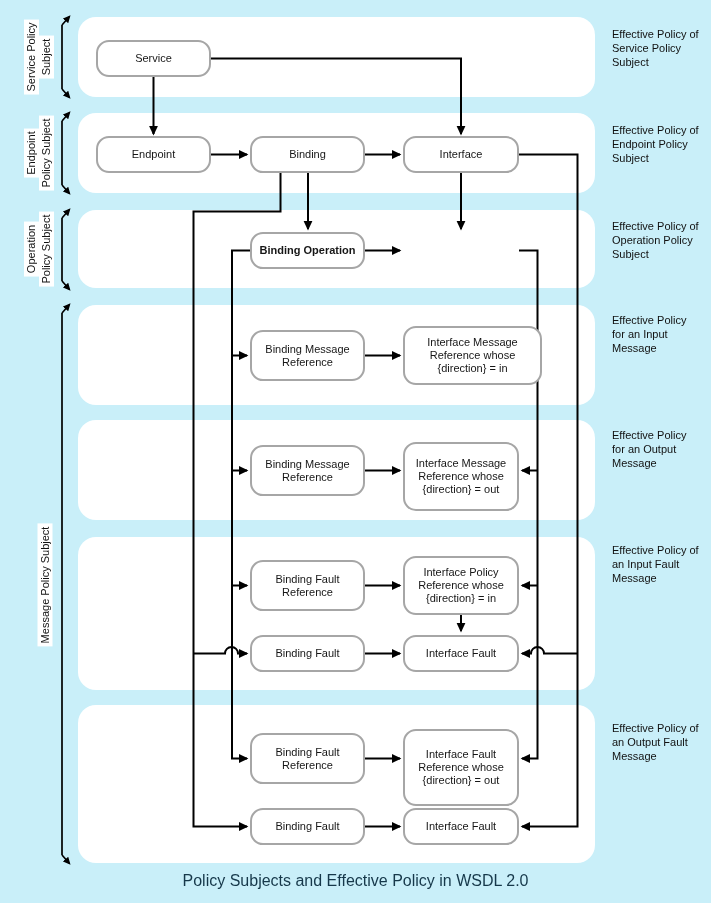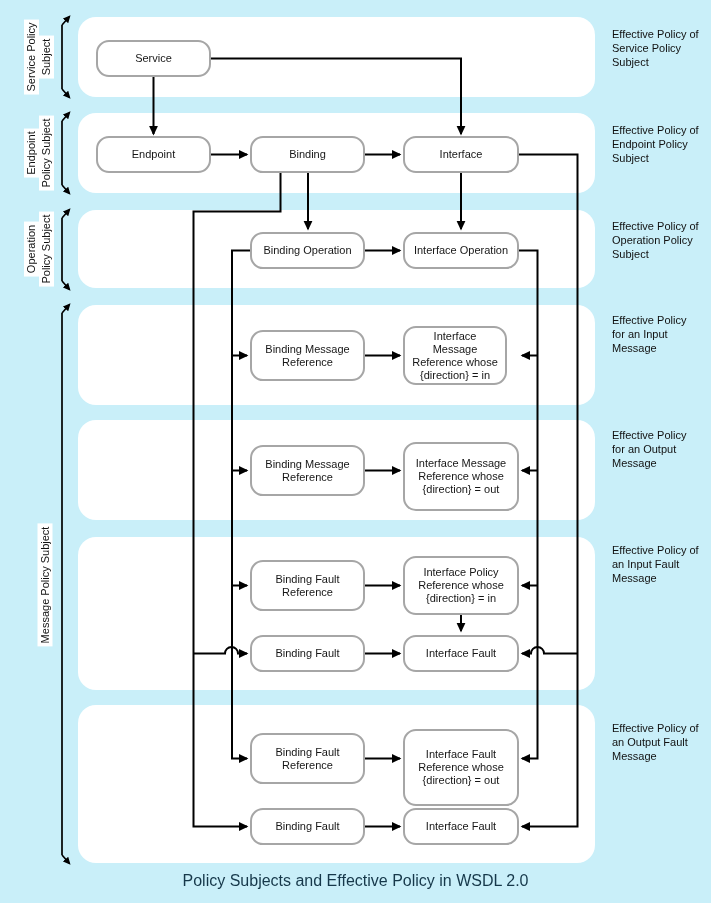--- a/index.html
+++ b/index.html
@@ -144,25 +144,24 @@
       <path d="M62,313 L69,305" marker-end="url(#arrS)"></path>
       <path d="M62,855 L69,863" marker-end="url(#arrS)"></path>
     </g>
   </svg>
 
   <div class="node" style="left:96px;top:40px;width:115px;height:37px;">Service</div>
   <div class="node" style="left:96px;top:136px;width:115px;height:37px;">Endpoint</div>
   <div class="node" style="left:403px;top:136px;width:116px;height:37px;">Interface</div>
   <div class="node" style="left:250px;top:136px;width:115px;height:37px;">Binding</div>
 
-  <div class="node" style="left:250px;top:232px;width:115px;height:37px;">Binding Operation</div>
-  <div class="node" style="left:403px;top:232px;width:116px;height:37px;">Interface Operation</div>
+  <div class="node" style="left:250px;top:232px;width:115px;height:37px;font-weight:bold;">Binding Operation</div>
 
   <div class="node" style="left:250px;top:330px;width:115px;height:51px;">Binding Message Reference</div>
-  <div class="node" style="left:403px;top:326px;width:104px;height:59px;">Interface Message Reference whose {direction} = in</div>
+  <div class="node" style="left:403px;top:326px;width:139px;height:59px;">Interface Message Reference whose {direction} = in</div>
 
   <div class="node" style="left:250px;top:445px;width:115px;height:51px;">Binding Message Reference</div>
   <div class="node" style="left:403px;top:442px;width:116px;height:69px;">Interface Message Reference whose {direction} = out</div>
 
   <div class="node" style="left:250px;top:560px;width:115px;height:51px;">Binding Fault Reference</div>
   <div class="node" style="left:403px;top:556px;width:116px;height:59px;">Interface Policy Reference whose {direction} = in</div>
   <div class="node" style="left:250px;top:635px;width:115px;height:37px;">Binding Fault</div>
   <div class="node" style="left:403px;top:635px;width:116px;height:37px;">Interface Fault</div>
 
   <div class="node" style="left:250px;top:733px;width:115px;height:51px;">Binding Fault Reference</div>

